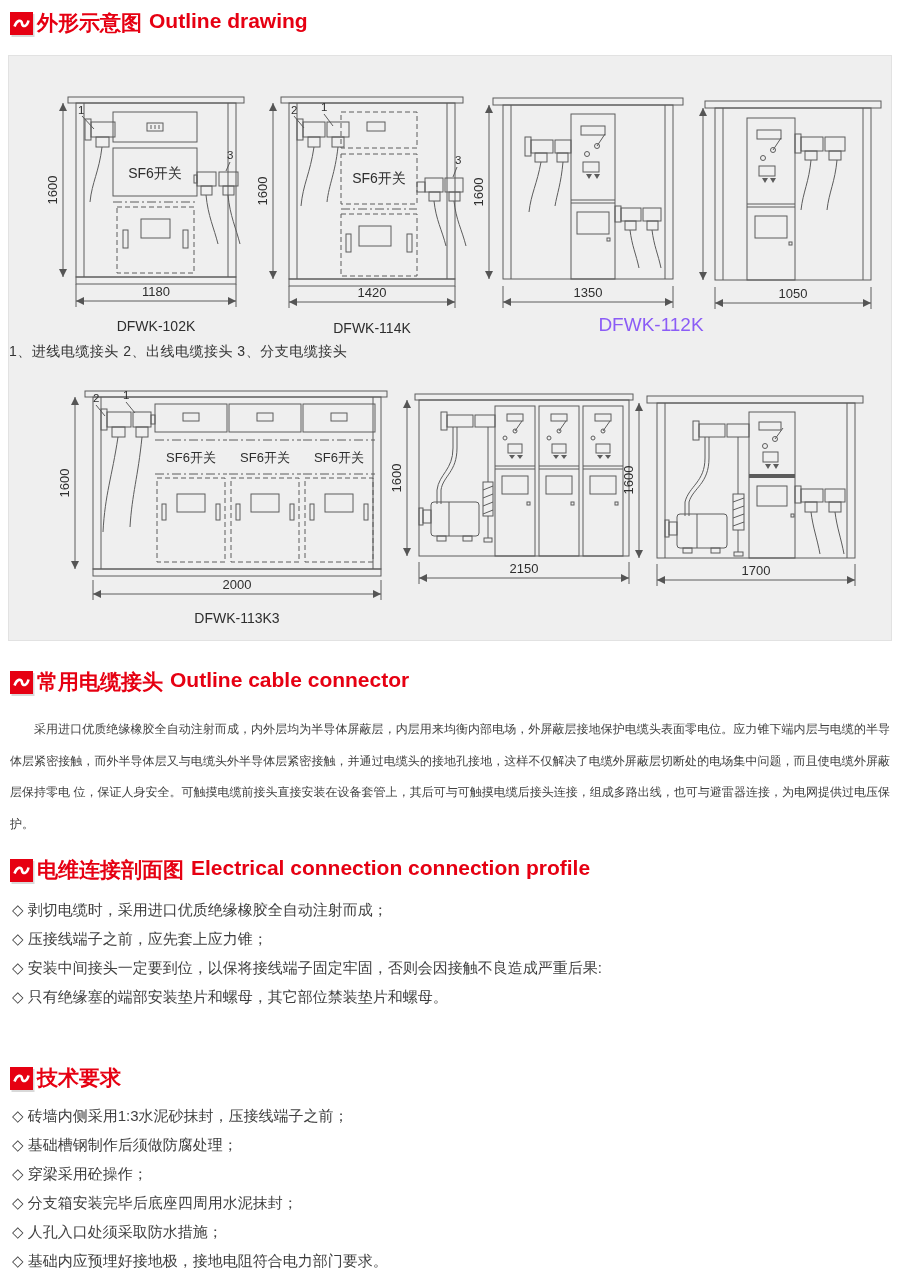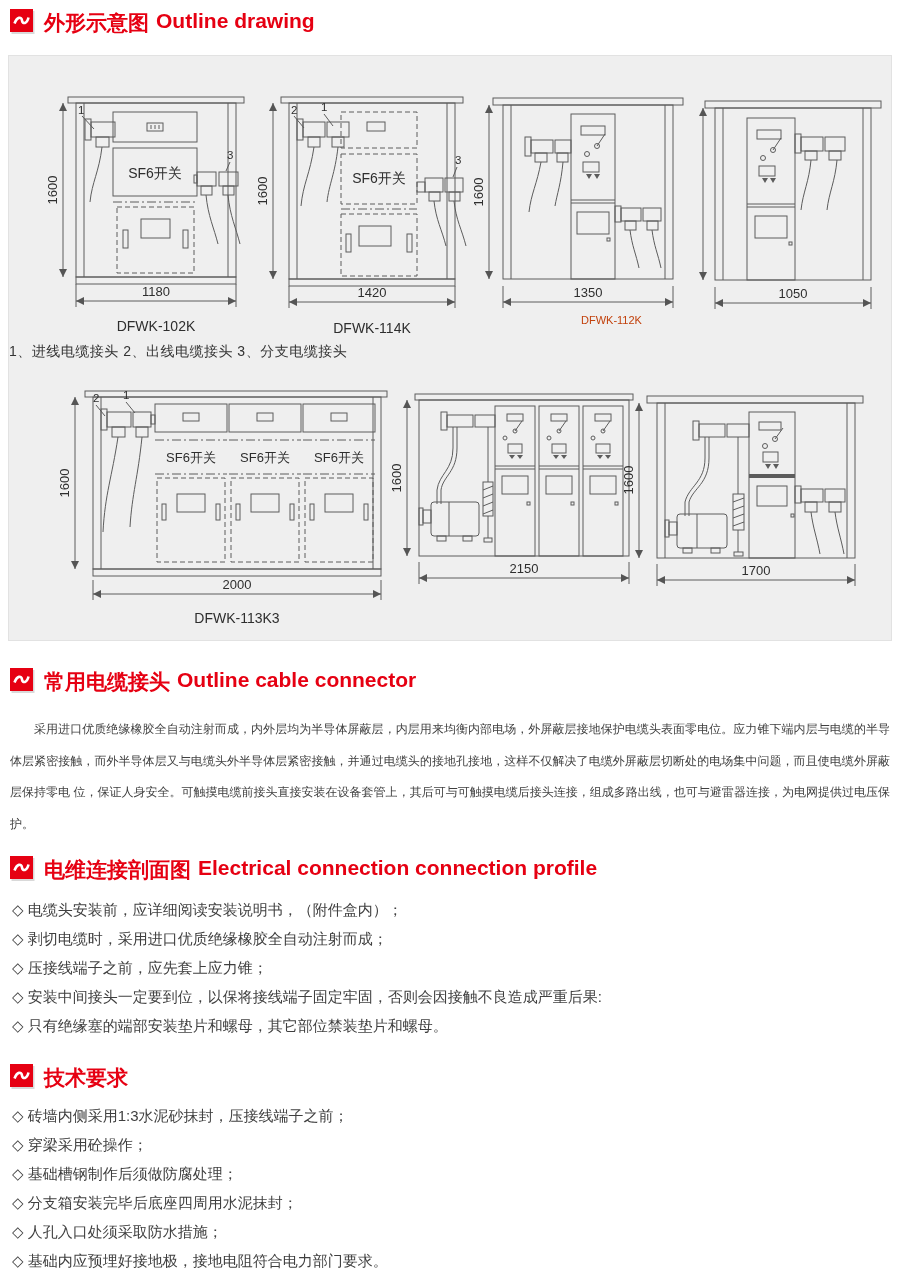--- a/index.html
+++ b/index.html
@@ -1,32 +1,32 @@
 <!DOCTYPE html>
 <html><head>
 <meta charset="utf-8">
 <style>
   *{box-sizing:border-box;margin:0;padding:0}
   html,body{width:900px;height:1270px}
   body{position:relative;background:#ffffff;font-family:"Liberation Sans","DejaVu Sans",sans-serif;color:#3f3f3f;overflow:hidden}
-  .sec-h{position:absolute;left:10px;display:flex;gap:11px}
+  .sec-h{position:absolute;left:10px;display:flex;align-items:center;gap:4px}
   .sec-h .ic{width:23px;height:23px;flex:0 0 auto;display:block;box-shadow:1.5px 2px 0 rgba(0,0,0,.15)}
   .sec-h .tt{display:flex;gap:7px;font-size:21px;font-weight:600;color:#e60012;white-space:nowrap}
   #panel{position:absolute;left:8px;top:55px;width:884px;height:586px;background:#efefef;border:1px solid #e2e2e2}
   svg.draw{position:absolute;overflow:visible}
   .draw rect,.draw line,.draw path,.draw circle,.draw polyline{fill:none;stroke:#5c5c5c;stroke-width:1}
   .draw .fil{fill:#5c5c5c;stroke:none}
   .draw text{fill:#2e2e2e;stroke:none;font-family:"Liberation Sans","DejaVu Sans",sans-serif}
   .dash{stroke-dasharray:5 3}
   .ddot{stroke-dasharray:9 3 2 3}
   .thin{stroke-width:.8}
   .t12{font-size:11.5px}.t13{font-size:13px}.t14{font-size:14px}
   .dim{stroke:#555}
   #caption{position:absolute;top:287px;left:0;width:100%;text-align:left;font-size:14px;color:#333;letter-spacing:.5px}
-  #lbl-112k{position:absolute;top:258px;left:572px;width:140px;font-size:11px;color:#c2410c}
+  #lbl-112k{position:absolute;top:258px;left:572px;width:140px;text-align:center;font-size:19px;color:#8b5cf6}
   #para{position:absolute;top:714px;left:10px;width:880px;font-size:12px;line-height:31.5px;text-align:justify;text-indent:2em;color:#3f3f3f}
   ul.blist{position:absolute;left:12px;list-style:none;font-size:15px;color:#3f3f3f}
   ul.blist li{line-height:20px;margin-bottom:9px;white-space:nowrap}
 </style>
 </head>
 <body>
 
 <svg width="0" height="0" style="position:absolute">
   <defs>
     <marker id="ar" markerUnits="userSpaceOnUse" markerWidth="9" markerHeight="8" refX="8" refY="4" orient="auto-start-reverse">
@@ -409,37 +409,36 @@
     <rect width="23" height="23" fill="#e60012"></rect>
     <path d="M4.5 14.5 C7 7.5 11.5 7.5 12 11.5 C12.5 15.5 17 15 18.5 8.5" stroke="#fff" stroke-width="2.6" fill="none"></path>
   </svg>
   <div class="tt">
     <span>电维连接剖面图</span>
     <span>Electrical connection connection profile</span>
   </div>
 </div>
 
 <ul class="blist" style="top:900px">
-  <li>◇ 电缆头安装前，应详细阅读安装说明书，（附件盒内）；</li>
   <li>◇ 剥切电缆时，采用进口优质绝缘橡胶全自动注射而成；</li>
   <li>◇ 压接线端子之前，应先套上应力锥；</li>
   <li>◇ 安装中间接头一定要到位，以保将接线端子固定牢固，否则会因接触不良造成严重后果:</li>
   <li>◇ 只有绝缘塞的端部安装垫片和螺母，其它部位禁装垫片和螺母。</li>
 </ul>
 
 <div class="sec-h" style="top:1064px">
   <svg class="ic" viewBox="0 0 23 23">
     <rect width="23" height="23" fill="#e60012"></rect>
     <path d="M4.5 14.5 C7 7.5 11.5 7.5 12 11.5 C12.5 15.5 17 15 18.5 8.5" stroke="#fff" stroke-width="2.6" fill="none"></path>
   </svg>
   <div class="tt">
     <span>技术要求</span>
   </div>
 </div>
 
 <ul class="blist" style="top:1106px">
   <li>◇ 砖墙内侧采用1:3水泥砂抹封，压接线端子之前；</li>
+  <li>◇ 基础槽钢制作后须做防腐处理；</li>
   <li>◇ 穿梁采用砼操作；</li>
-  <li>◇ 基础槽钢制作后须做防腐处理；</li>
   <li>◇ 分支箱安装完毕后底座四周用水泥抹封；</li>
   <li>◇ 人孔入口处须采取防水措施；</li>
   <li>◇ 基础内应预埋好接地极，接地电阻符合电力部门要求。</li>
 </ul>
 
 </body></html>

